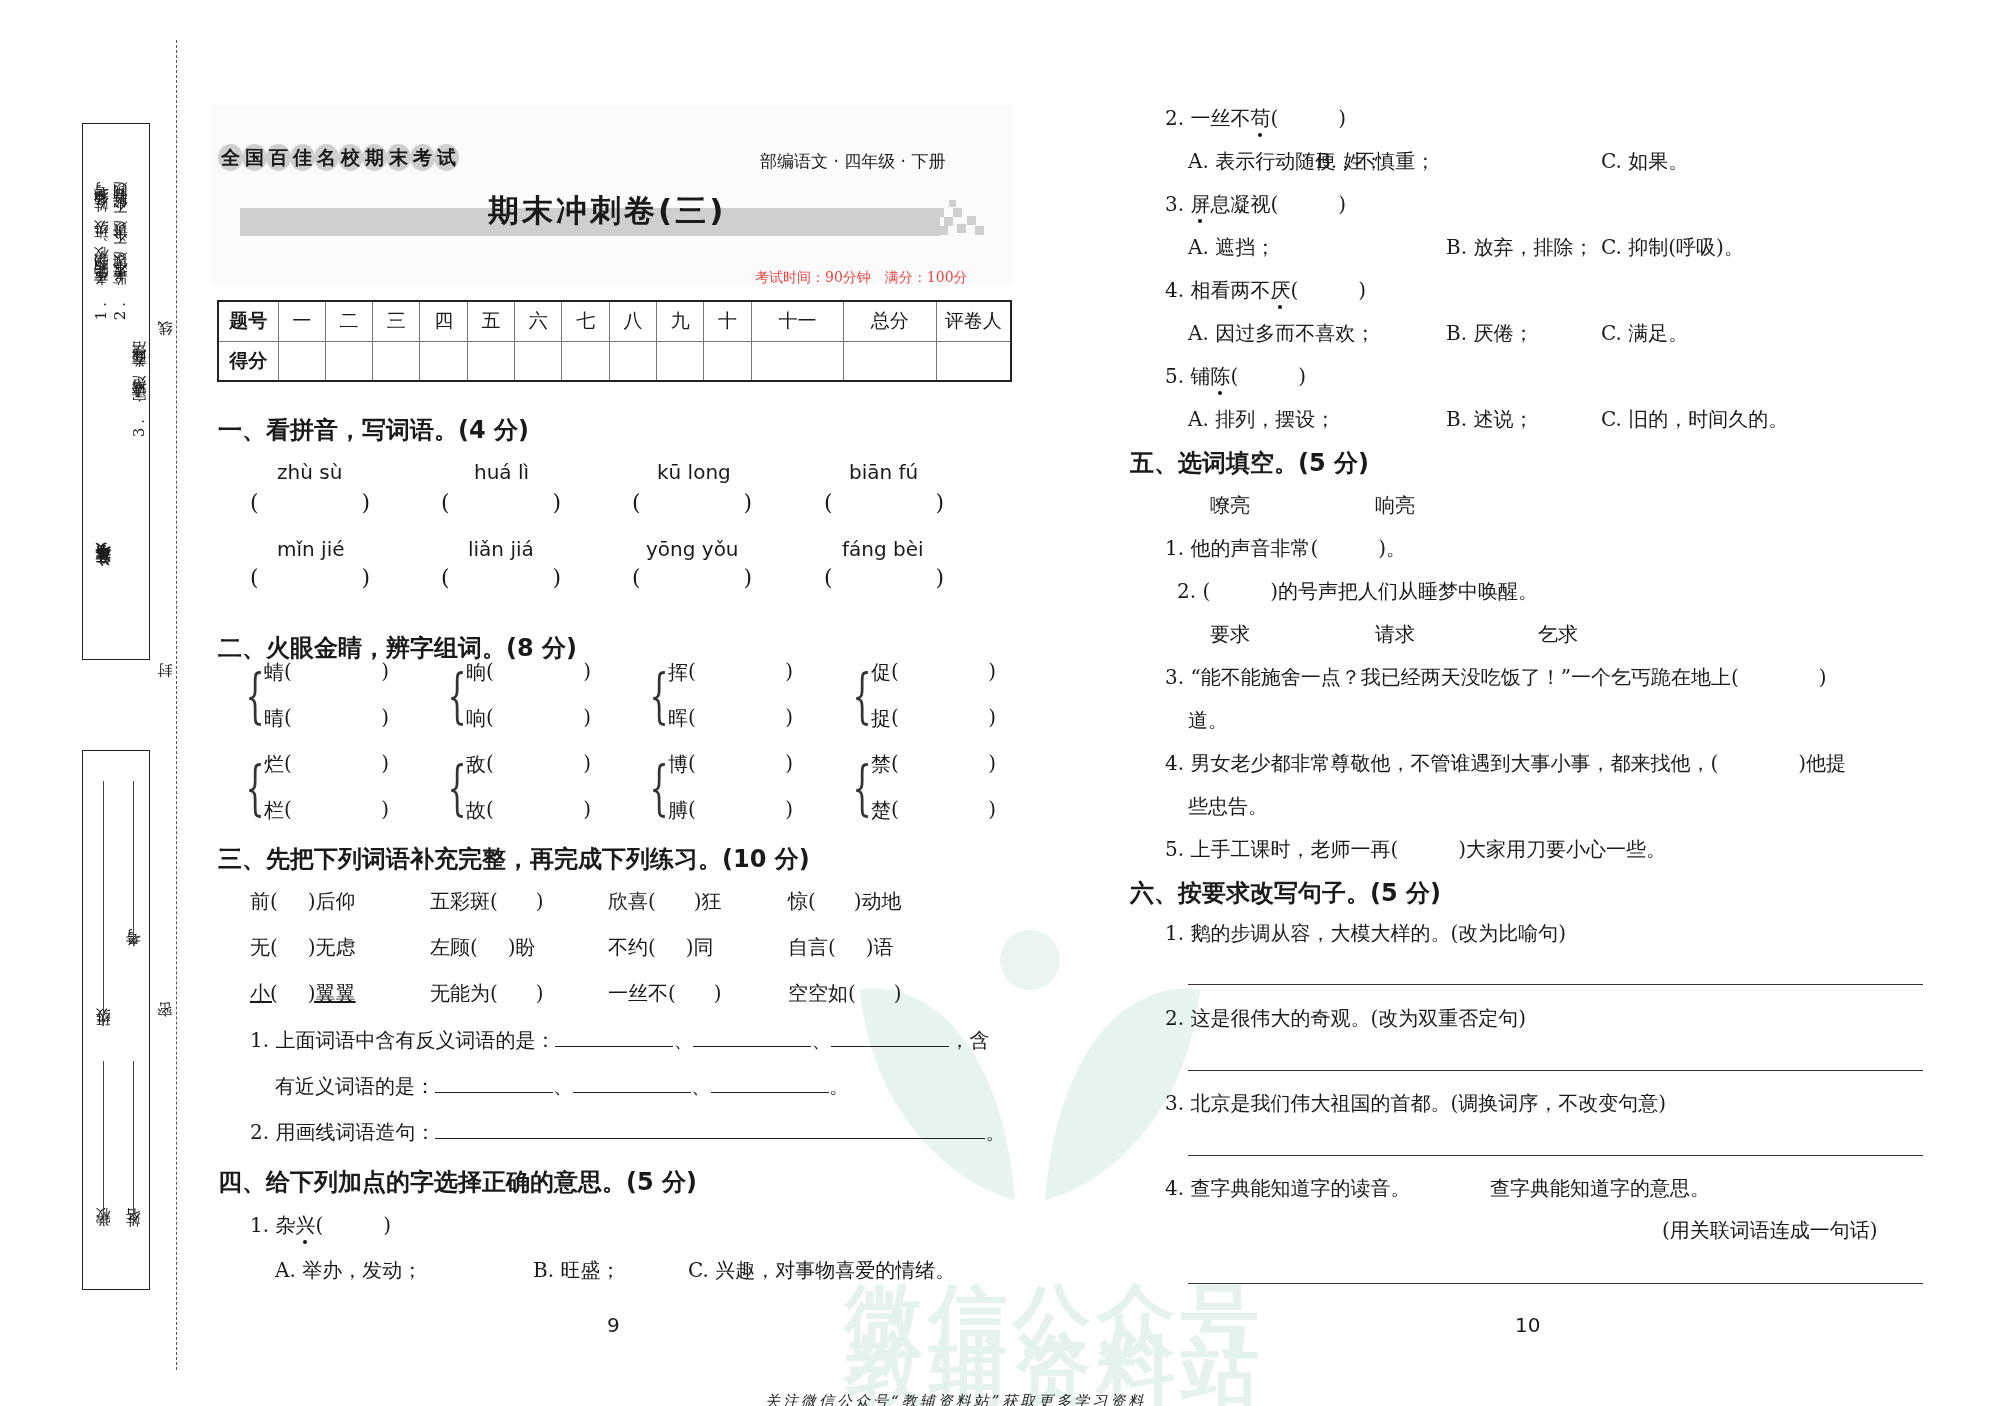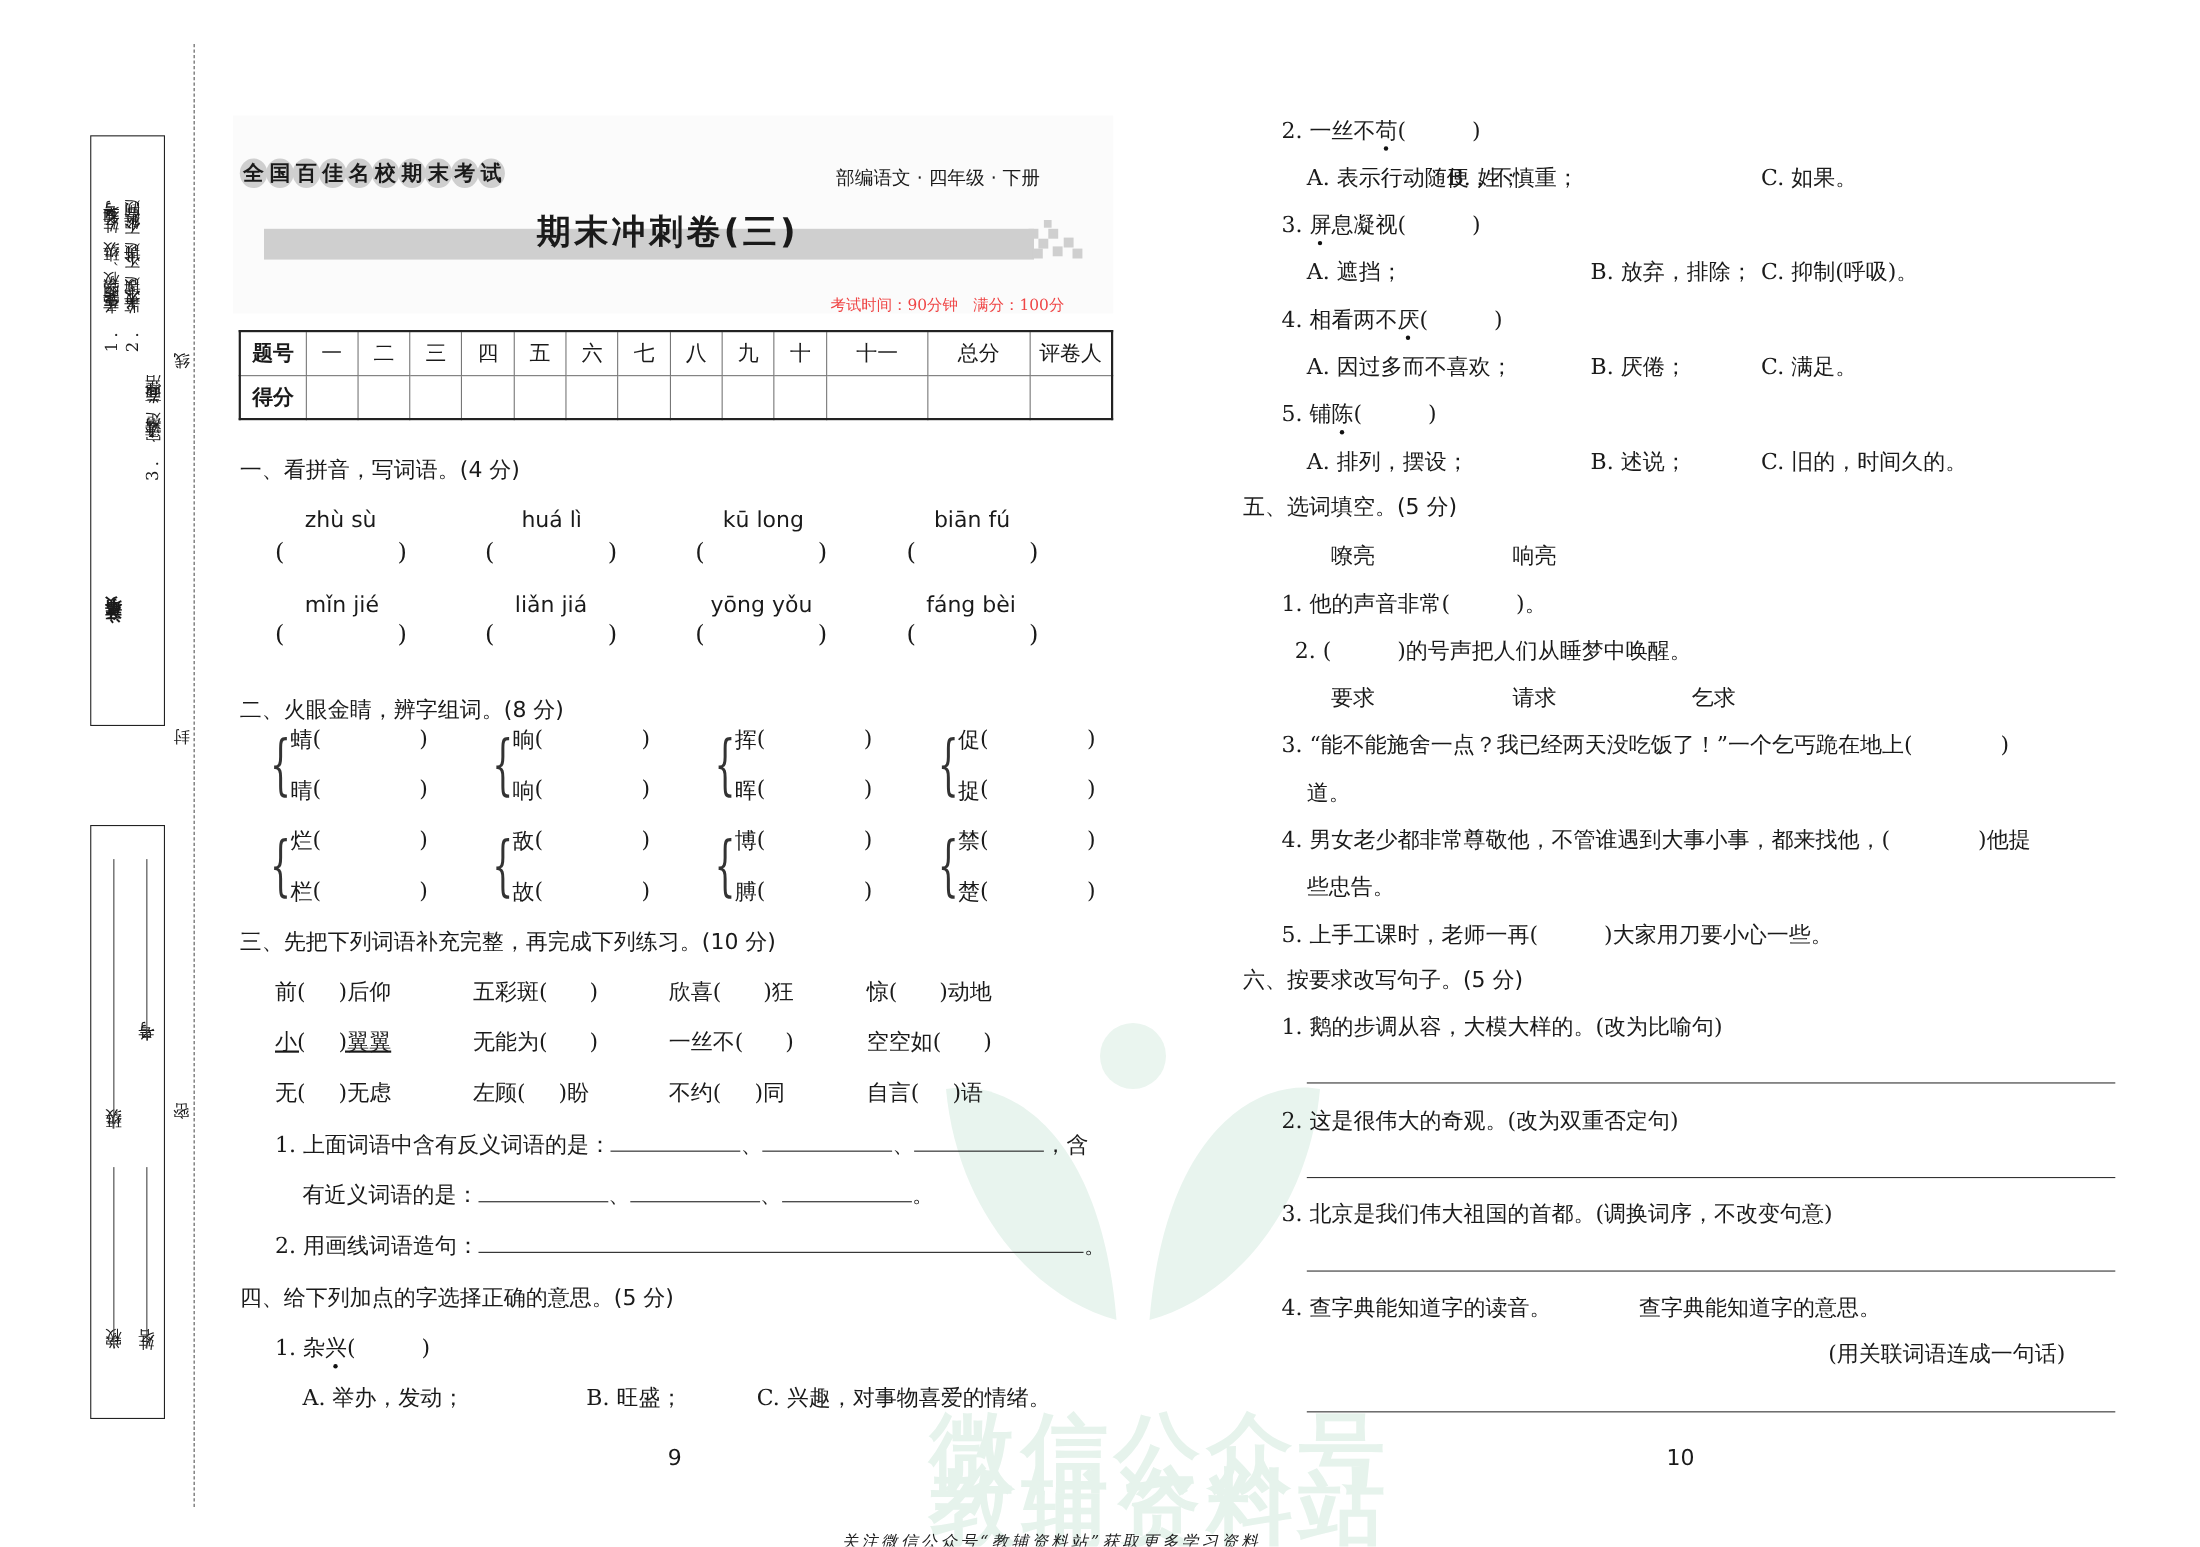--- a/index.html
+++ b/index.html
@@ -25,21 +25,21 @@
   .checker { left: 935px; top: 208px; }
   .checker i { position: absolute; width: 9px; height: 9px; background: #cfcfcf; }
   .title { left: 488px; top: 190px; font-size: 31px; font-weight: bold; letter-spacing: 3px; }
   .exam-info { left: 755px; top: 269px; font-size: 14px; color: #ef4444; }
 
   
   table.score { position: absolute; left: 217px; top: 300px; width: 795px; border-collapse: collapse; border: 2px solid #222; }
   table.score td { border: 1px solid #777; height: 40px; text-align: center; font-size: 19px; font-family: "DejaVu Sans", sans-serif; }
   table.score td.head { width: 60px; font-weight: bold; }
 
-  .section-title { font-family: "DejaVu Sans", sans-serif; font-weight: normal; font-size: 20px; }
+  .section-title { font-family: "DejaVu Sans", sans-serif; font-weight: bold; font-size: 24px; }
   .line-text { font-size: 20px; white-space: nowrap; }
   .pinyin { font-family: "DejaVu Sans", sans-serif; font-size: 20px; }
   .paren { font-size: 22px; }
   .brace { font-size: 60px; line-height: 60px; color: #333; font-weight: 200; transform: scaleX(0.5); }
   .blank { display: inline-block; border-bottom: 1.5px solid #222; height: 20px; vertical-align: baseline; }
   .dot { position: relative; }
   .dot::after { content: ""; position: absolute; left: 50%; bottom: -7px; width: 4px; height: 4px; background: #111; border-radius: 50%; transform: translateX(-50%); }
   .u { text-decoration: underline; }
   .answer-line { height: 0; border-top: 1.5px solid #333; }
   .page-num { font-family: "DejaVu Sans", sans-serif; font-size: 20px; }
@@ -303,30 +303,30 @@
 <div class="abs section-title" style="left:218px;top:843px;">三、先把下列词语补充完整，再完成下列练习。(10 分)</div>
 
 <div class="abs" style="left:250px;top:888px;width:720px;">
   <div style="position:relative;height:46px;">
     <span class="abs line-text" style="left:0;"><span>前(</span><span style="display:inline-block;width:30px;"></span><span>)后仰</span></span>
     <span class="abs line-text" style="left:180px;"><span>五彩斑(</span><span style="display:inline-block;width:38px;"></span><span>)</span></span>
     <span class="abs line-text" style="left:358px;"><span>欣喜(</span><span style="display:inline-block;width:38px;"></span><span>)狂</span></span>
     <span class="abs line-text" style="left:538px;"><span>惊(</span><span style="display:inline-block;width:38px;"></span><span>)动地</span></span>
   </div>
   <div style="position:relative;height:46px;">
+    <span class="abs line-text" style="left:0;"><span>无(</span><span style="display:inline-block;width:30px;"></span><span>)无虑</span></span>
+    <span class="abs line-text" style="left:180px;"><span>左顾(</span><span style="display:inline-block;width:30px;"></span><span>)盼</span></span>
+    <span class="abs line-text" style="left:358px;"><span>不约(</span><span style="display:inline-block;width:30px;"></span><span>)同</span></span>
+    <span class="abs line-text" style="left:538px;"><span>自言(</span><span style="display:inline-block;width:30px;"></span><span>)语</span></span>
+  </div>
+  <div style="position:relative;height:46px;">
     <span class="abs line-text u" style="left:0;"><span>小(</span><span style="display:inline-block;width:30px;"></span><span>)翼翼</span></span>
     <span class="abs line-text" style="left:180px;"><span>无能为(</span><span style="display:inline-block;width:38px;"></span><span>)</span></span>
     <span class="abs line-text" style="left:358px;"><span>一丝不(</span><span style="display:inline-block;width:38px;"></span><span>)</span></span>
     <span class="abs line-text" style="left:538px;"><span>空空如(</span><span style="display:inline-block;width:38px;"></span><span>)</span></span>
-  </div>
-  <div style="position:relative;height:46px;">
-    <span class="abs line-text" style="left:0;"><span>无(</span><span style="display:inline-block;width:30px;"></span><span>)无虑</span></span>
-    <span class="abs line-text" style="left:180px;"><span>左顾(</span><span style="display:inline-block;width:30px;"></span><span>)盼</span></span>
-    <span class="abs line-text" style="left:358px;"><span>不约(</span><span style="display:inline-block;width:30px;"></span><span>)同</span></span>
-    <span class="abs line-text" style="left:538px;"><span>自言(</span><span style="display:inline-block;width:30px;"></span><span>)语</span></span>
   </div>
 </div>
 <div class="abs line-text" style="left:250px;top:1027px;">
   <span>1. 上面词语中含有反义词语的是：</span><span class="blank" style="width:118px;"></span><span>、</span><span class="blank" style="width:118px;"></span><span>、</span><span class="blank" style="width:118px;"></span><span>，含</span>
 </div>
 <div class="abs line-text" style="left:275px;top:1073px;">
   <span>有近义词语的是：</span><span class="blank" style="width:118px;"></span><span>、</span><span class="blank" style="width:118px;"></span><span>、</span><span class="blank" style="width:118px;"></span><span>。</span>
 </div>
 <div class="abs line-text" style="left:250px;top:1119px;">
   <span>2. 用画线词语造句：</span><span class="blank" style="width:550px;"></span><span>。</span>

